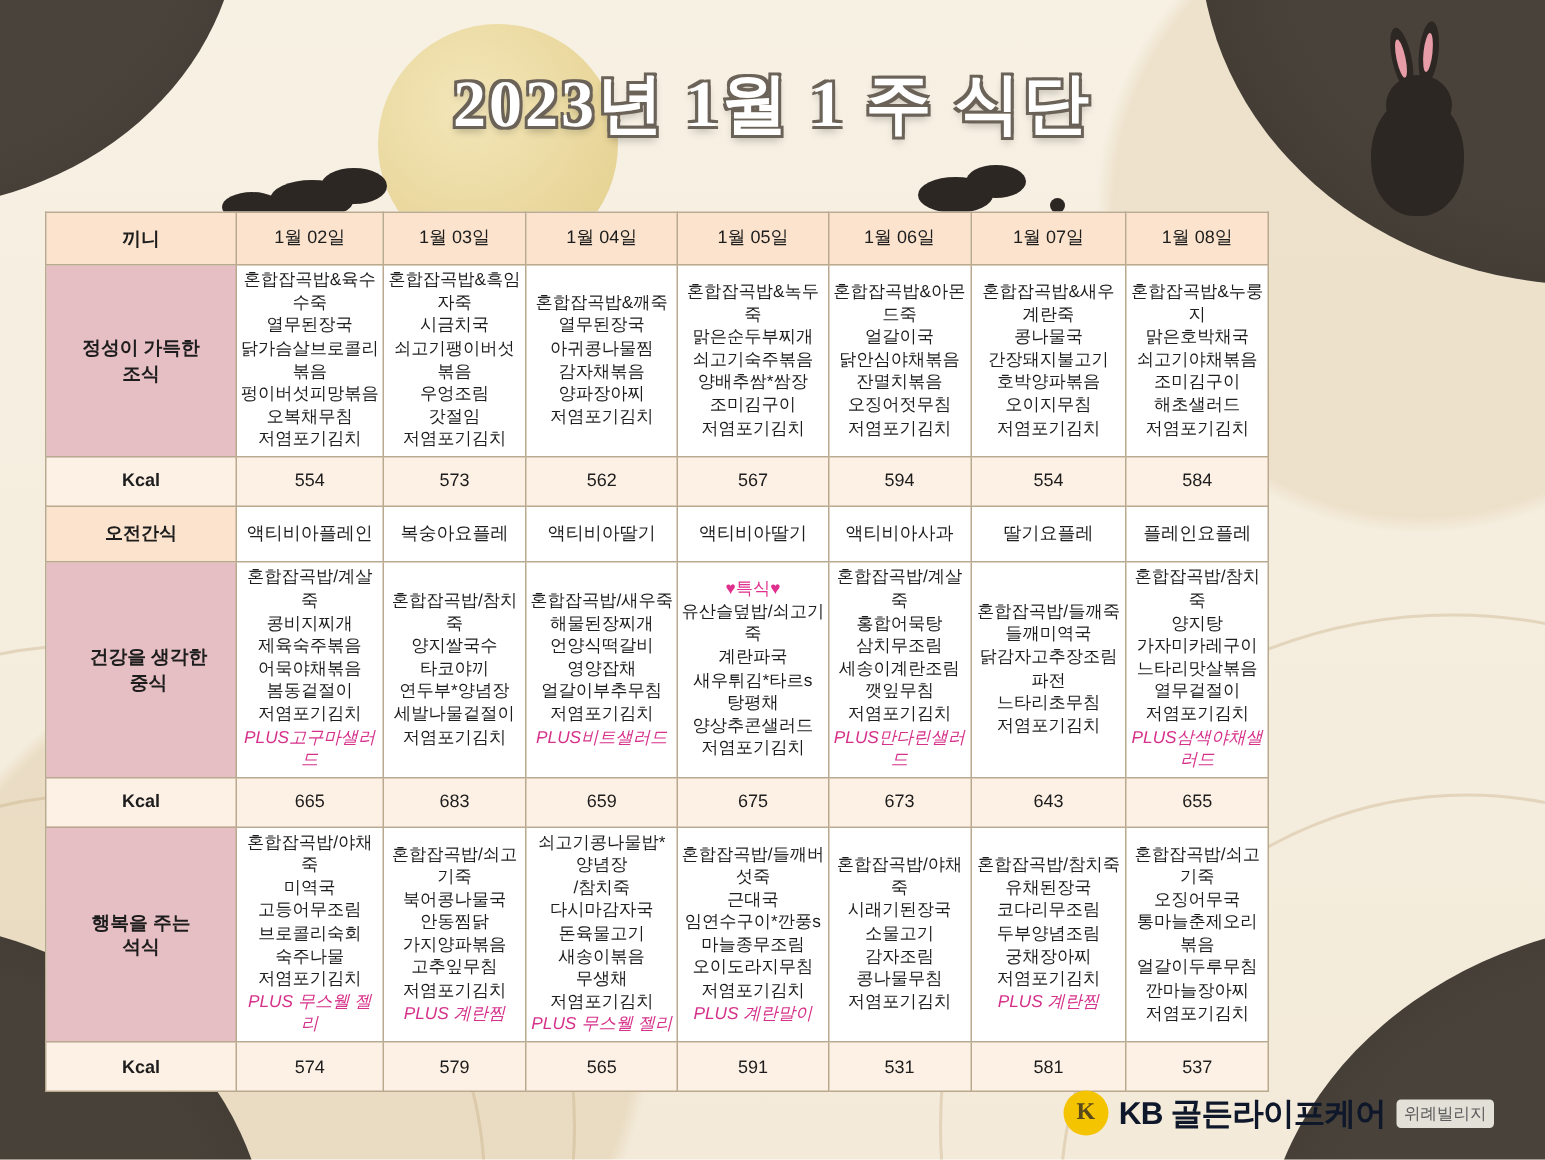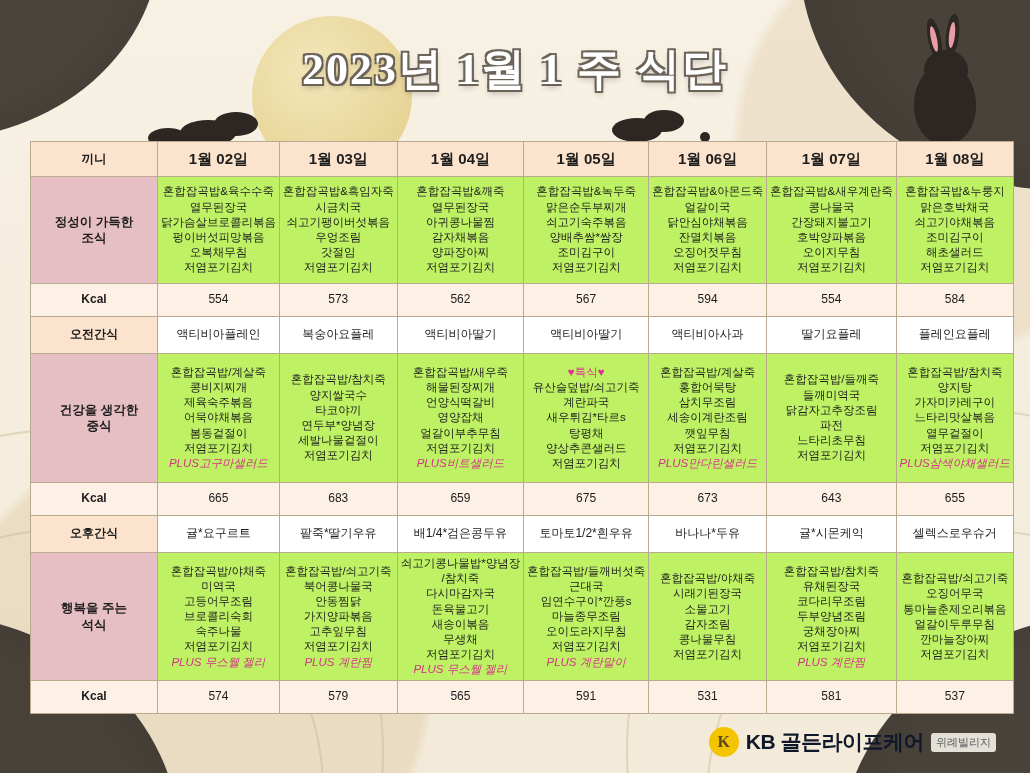--- a/index.html
+++ b/index.html
@@ -54,24 +54,24 @@
     font-size:44px;font-weight:bold;letter-spacing:2px;
     color:#ffffff;
     font-family:"Liberation Serif", serif;
     text-shadow:
       -2px -2px 0 #6b6258, 2px -2px 0 #6b6258, -2px 2px 0 #6b6258, 2px 2px 0 #6b6258,
       0 3px 6px rgba(0,0,0,.28);
   }
 
   
   .table-wrap{position:absolute;left:30px;top:141px;width:968px;}
-  table{border-collapse:collapse;width:984px;background:#bef264;}
+  table{border-collapse:collapse;width:816px;background:#ffffff;}
   td,th{border:1px solid #b9a98f;text-align:center;vertical-align:middle;
         font-size:11.5px;color:#1d1d1d;line-height:1.32;padding:3px 2px;}
-  th{background:#fbe3cd;font-weight:bold;font-size:15px;height:28px;}
+  th{background:#fbe3cd;font-weight:normal;font-size:12px;height:28px;}
   .rowhead{background:#e6bfc4;font-weight:bold;font-size:12.5px;width:112px;}
   .kcal-head{background:#fbe3cd;font-weight:bold;font-size:12.5px;}
   .kcal-row td{background:#fdf0e4;height:26px;font-size:12px;}
   .snack-row td{background:#ffffff;height:30px;font-size:12px;}
   .snack-row .rowhead{background:#fbe3cd;}
   .meal-row td{height:118px;}
   .meal-row.lunch td{height:122px;}
   .meal-row.dinner td{height:118px;}
   .meal-row.breakfast td{height:100px;}
   .plus{color:#d6318a;font-style:italic;margin-top:40px;}
@@ -249,44 +249,20 @@
           <td>
             <div class="cell-inner">673</div>
           </td>
           <td>
             <div class="cell-inner">643</div>
           </td>
           <td>
             <div class="cell-inner">655</div>
           </td>
         </tr>
-        <tr class="snack-row">
-          <td class="rowhead" style="white-space: pre-line;">오후간식</td>
-          <td>
-            <div class="cell-inner">귤*요구르트</div>
-          </td>
-          <td>
-            <div class="cell-inner">팥죽*딸기우유</div>
-          </td>
-          <td>
-            <div class="cell-inner">배1/4*검은콩두유</div>
-          </td>
-          <td>
-            <div class="cell-inner">토마토1/2*흰우유</div>
-          </td>
-          <td>
-            <div class="cell-inner">바나나*두유</div>
-          </td>
-          <td>
-            <div class="cell-inner">귤*시몬케익</div>
-          </td>
-          <td>
-            <div class="cell-inner">셀렉스로우슈거</div>
-          </td>
-        </tr>
         <tr class="meal-row dinner">
           <td class="rowhead" style="white-space: pre-line; margin-left: 19px;">행복을 주는
 석식</td>
           <td>
             <div class="cell-inner">혼합잡곡밥/야채죽<br>미역국<br>고등어무조림<br>브로콜리숙회<br>숙주나물<br>저염포기김치<br><span class="plus">PLUS 무스웰 젤리</span></div>
           </td>
           <td>
             <div class="cell-inner">혼합잡곡밥/쇠고기죽<br>북어콩나물국<br>안동찜닭<br>가지양파볶음<br>고추잎무침<br>저염포기김치<br><span class="plus">PLUS 계란찜</span></div>
           </td>
           <td>

